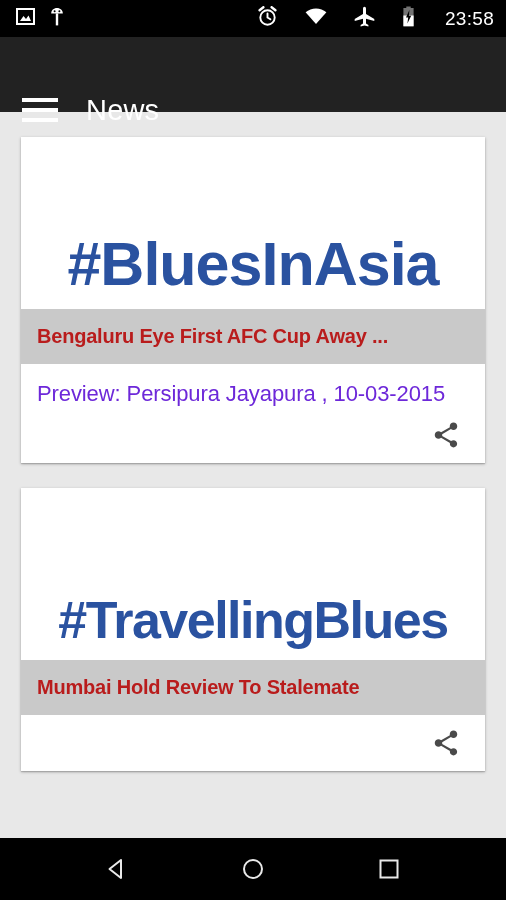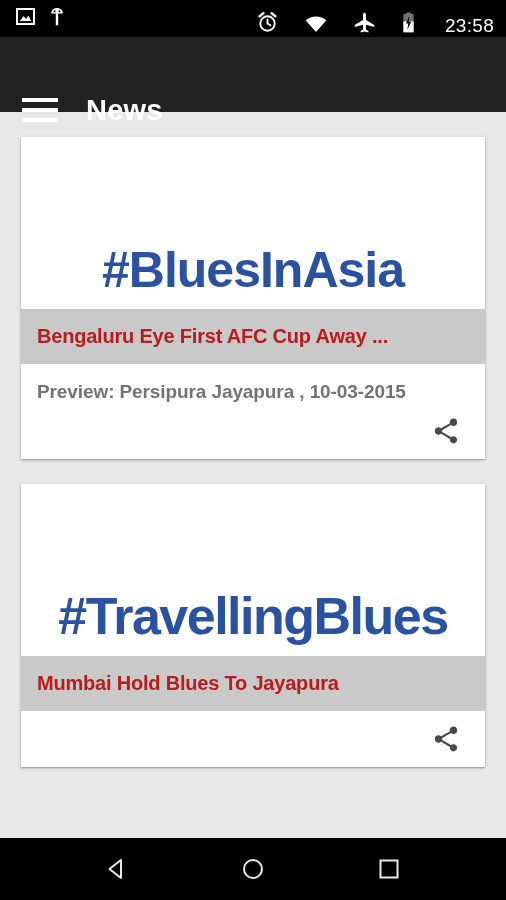--- a/index.html
+++ b/index.html
@@ -33,21 +33,21 @@
     align-items: center;
     gap: 14px;
     padding-left: 16px;
   }
   .status-right {
     position: absolute;
     right: 12px;
     top: 0;
     height: 37px;
     display: flex;
-    align-items: flex-end;
+    align-items: center;
     gap: 27px;
   }
   .status-time {
     color: #ffffff;
     font-size: 19px;
     font-weight: normal;
     letter-spacing: .3px;
     margin-left: 3px;
   }
   .sicon { display:block; }
@@ -79,21 +79,21 @@
   }
   #hamburger-btn i:nth-child(1) { top: 3px; }
   #hamburger-btn i:nth-child(2) { top: 13px; }
   #hamburger-btn i:nth-child(3) { top: 23px; }
   #app-bar-title {
     position: absolute;
     left: 86px;
     top: 57px;
     color: #ffffff;
     font-size: 29px;
-    font-weight: bold;
+    font-weight: normal;
     letter-spacing: .2px;
   }
 
   
   #list-area {
     position: absolute;
     top: 112px;
     left: 0;
     width: 506px;
     height: 726px;
@@ -119,21 +119,21 @@
     overflow: hidden;
   }
   .hashtag {
     color: #2a52a0;
     font-weight: bold;
     letter-spacing: -1px;
     white-space: nowrap;
     padding-bottom: 14px;
     line-height: 1;
   }
-  .hashtag.size-a { font-size: 50px; }
+  .hashtag.size-a { font-size: 61px; }
   .hashtag.size-b { font-size: 52px; letter-spacing: -1.5px; text-align: center; }
 
   .card-headline {
     width: 100%;
     height: 55px;
     background: #c9c9c9;
     display: flex;
     align-items: center;
     box-sizing: border-box;
     padding: 0 16px;
@@ -143,24 +143,23 @@
     font-size: 20px;
     font-weight: bold;
     white-space: nowrap;
     overflow: hidden;
     text-overflow: ellipsis;
     letter-spacing: -.2px;
   }
   .card-sub {
     box-sizing: border-box;
     padding: 17px 16px 0 16px;
-    color: #737373;
-    font-size: 19px;
+    color: #6d28d9;
+    font-size: 22px;
     letter-spacing: -.1px;
-    font-weight: bold;
   }
   .card-actions {
     height: 56px;
     display: flex;
     align-items: center;
     justify-content: flex-end;
     padding-right: 22px;
   }
   .share-btn {
     width: 34px;
@@ -272,21 +271,21 @@
           </svg>
         </div>
       </div>
     </div>
 
     <div class="card">
       <div class="card-hero">
         <span class="hashtag size-b">#TravellingBlues</span>
       </div>
       <div class="card-headline">
-        <span>Mumbai Hold Blues To Jayapura</span>
+        <span>Mumbai Hold Review To Stalemate</span>
       </div>
       <div class="card-actions">
         <div class="share-btn">
           <svg width="30" height="30" viewBox="0 0 24 24">
             <path d="M18 16.1c-.76 0-1.44.3-1.96.77L8.91 12.7c.05-.23.09-.46.09-.7s-.04-.47-.09-.7l7.05-4.11c.54.5 1.25.81 2.04.81 1.66 0 3-1.34 3-3s-1.34-3-3-3-3 1.34-3 3c0 .24.04.47.09.7L8.04 9.81C7.5 9.31 6.79 9 6 9c-1.66 0-3 1.34-3 3s1.34 3 3 3c.79 0 1.5-.31 2.04-.81l7.12 4.16c-.05.21-.08.43-.08.65 0 1.61 1.31 2.92 2.92 2.92s2.92-1.31 2.92-2.92S19.61 16.1 18 16.1z" fill="#4a4a4a"></path>
           </svg>
         </div>
       </div>
     </div>
 

